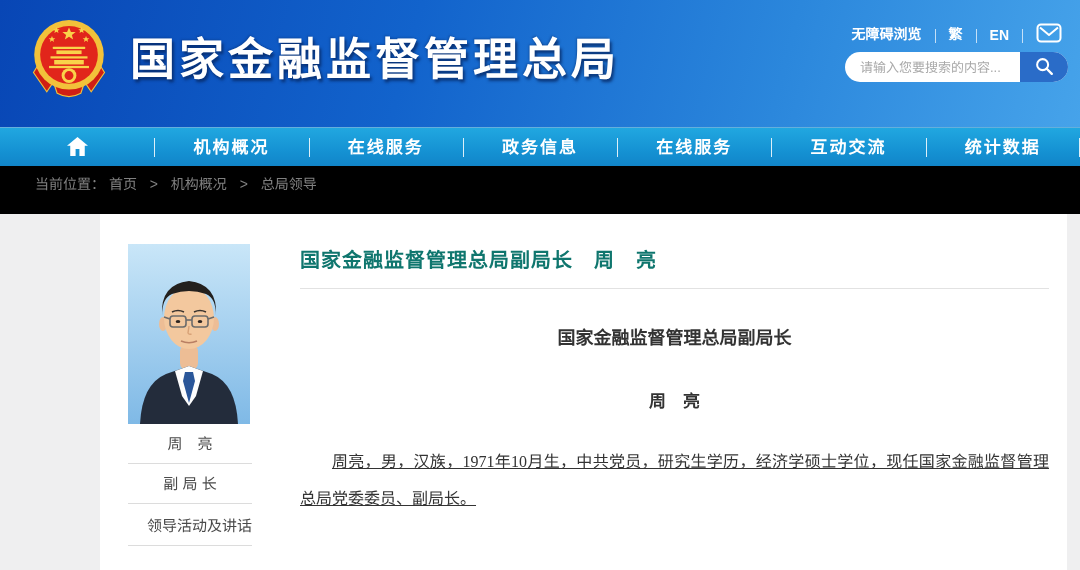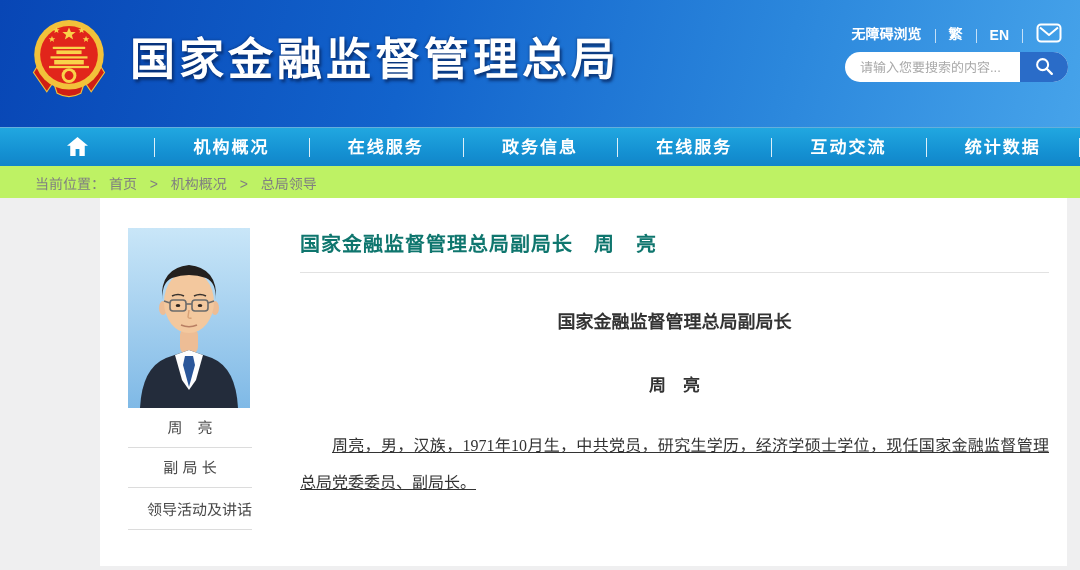--- a/index.html
+++ b/index.html
@@ -62,22 +62,22 @@
     background:rgba(255,255,255,.85);
   }
   .nav-item:last-child::after{
     content:""; position:absolute; right:0; top:10px; width:1px; height:19px;
     background:rgba(255,255,255,.85);
   }
   .nav-item svg{ vertical-align:middle; margin-top:-4px; }
 
   
   .breadcrumb{
-    height:32px; line-height:36px; padding-left:35px;
-    background:#bef264; color:#808080; font-size:14px;
+    height:48px; line-height:36px; padding-left:35px;
+    background:#000000; color:#808080; font-size:14px;
   }
   .breadcrumb a{ color:#808080; text-decoration:none; }
   .crumb-sep{ margin:0 9px; }
 
   
   .content{
     display:flex; background:#ffffff;
     margin:0 13px 0 100px; height:368px;
     padding:30px 18px 0 28px;
   }

